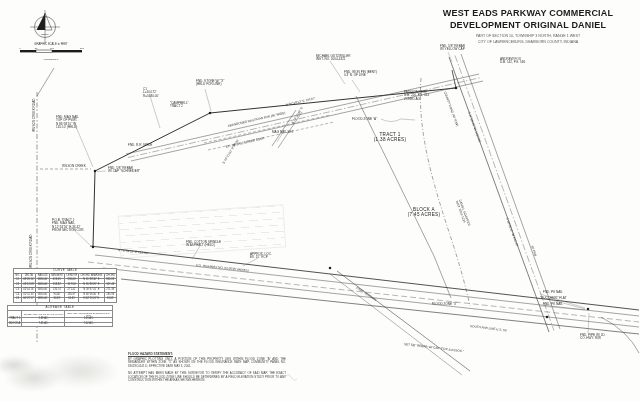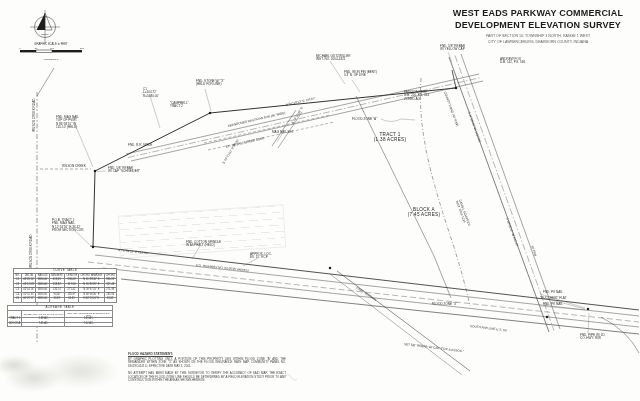--- a/index.html
+++ b/index.html
@@ -1,20 +1,20 @@
 <!DOCTYPE html>
 <html><head>
 <meta charset="utf-8">
 <style>
   html,body{margin:0;padding:0;background:#ffffff;}
   .sheet{position:relative;width:640px;height:401px;background:#fdfdfb;overflow:hidden;
          font-family:"Liberation Sans",sans-serif;color:#222;}
   .plan{position:absolute;left:0;top:0;width:640px;height:401px;}
 
-  .title-block{position:absolute;top:8px;right:6px;width:192px;text-align:center;}
+  .title-block{position:absolute;top:8px;right:16px;width:192px;text-align:center;}
   .title-block .t1{font-size:9px;font-weight:bold;color:#1b1b1b;line-height:1.3;letter-spacing:.2px;}
   .title-block .sub{font-size:3.6px;color:#5a5a5a;line-height:1.5;margin-top:3px;}
 
   table.tbl{position:absolute;border-collapse:collapse;background:#fff;}
   table.tbl th,table.tbl td{border:0.4px solid #8a8a8a;padding:0.4px 1.2px;font-size:2.6px;
         font-weight:normal;color:#3a3a3a;text-align:center;white-space:nowrap;line-height:1.15;}
   table.tbl th.ttl{font-size:2.9px;letter-spacing:.4px;}
   table.curve{left:13px;top:268px;}
   table.acre{left:7px;top:305px;}
   table.acre th.long{font-size:2.2px;white-space:normal;max-width:44px;}
@@ -183,21 +183,21 @@
         <text x="128" y="146" class="ml"><tspan x="128" dy="0">FND. R.R. SPIKE</tspan></text>
         <text x="118" y="251" transform="rotate(6 118 251)" class="ml"><tspan x="118" dy="0">N 78°54'33" E  215.30'</tspan></text>
       </g>
   </svg>
 
   <div class="ghost"></div>
   <div class="smudge"></div>
 
   <div class="title-block">
     <div class="t1">WEST EADS PARKWAY COMMERCIAL</div>
-    <div class="t1">DEVELOPMENT  ELEVATION  SURVEY</div>
+    <div class="t1">DEVELOPMENT  ORIGINAL  DANIEL</div>
     <div class="sub">
       <div>PART OF SECTION 10, TOWNSHIP 3 NORTH, RANGE 1 WEST</div>
       <div>CITY OF LAWRENCEBURG, DEARBORN COUNTY, INDIANA</div>
     </div>
   </div>
 
   <table class="tbl curve">
     <thead>
       <tr>
           <th class="ttl" colspan="7">CURVE TABLE</th>

